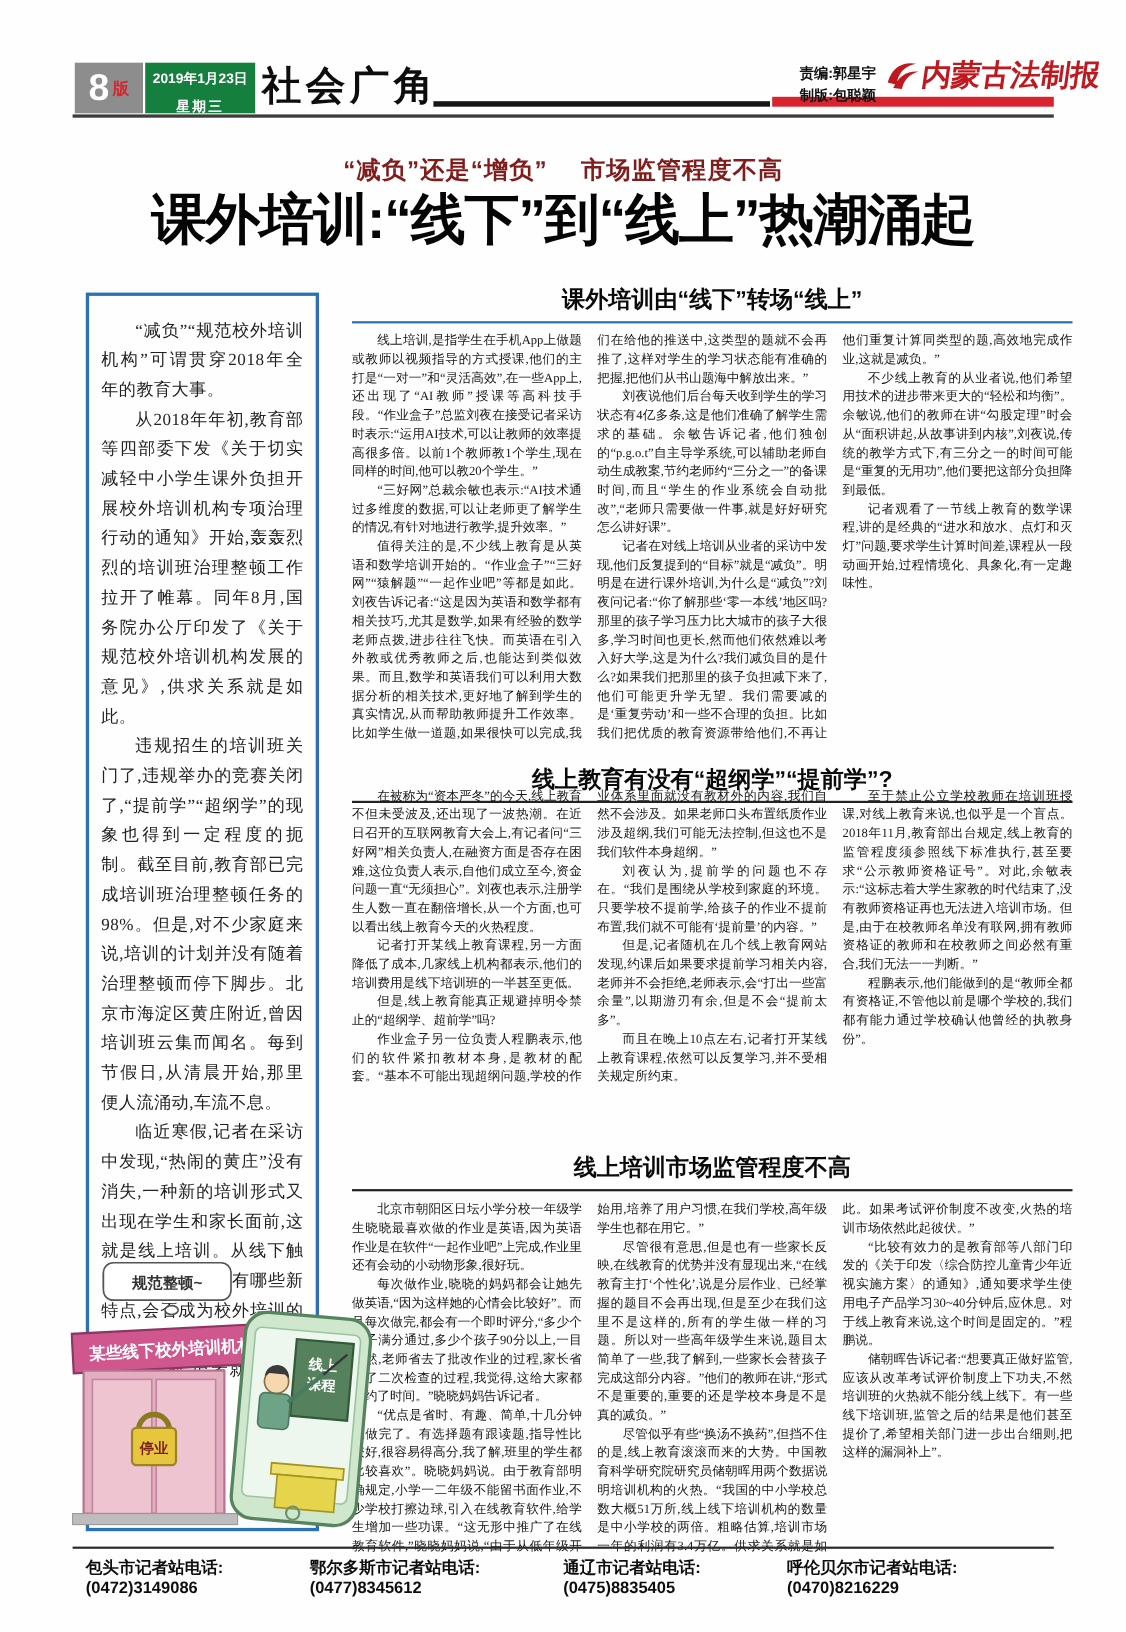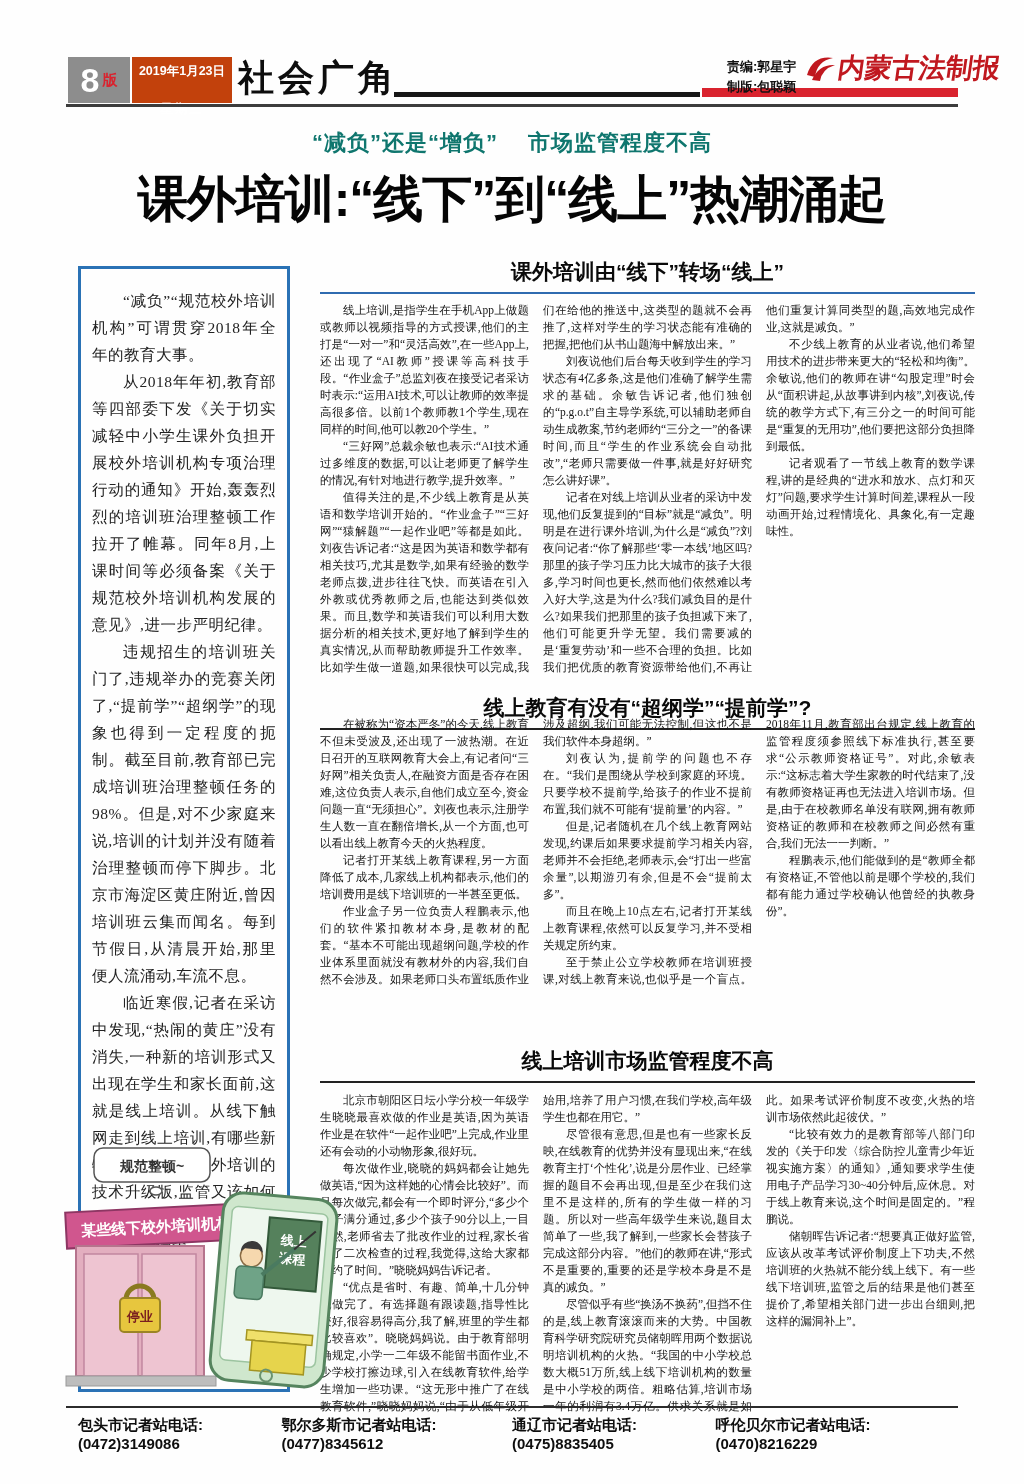--- a/index.html
+++ b/index.html
@@ -4,39 +4,39 @@
 <style>
   html,body { margin:0; padding:0; background:#ffffff; }
   .page { position:relative; width:1024px; height:1484px; background:#fefefe;
           font-family:"Liberation Serif", serif; color:#1a1a1a; overflow:hidden; }
 
   
   .pageno { position:absolute; left:68px; top:57px; width:62px; height:46px; background:#8d8d8d;
             display:flex; align-items:center; justify-content:center; gap:3px; }
   .pageno .num { font:bold 34px "Liberation Sans",sans-serif; color:#fff; line-height:1; }
   .pageno .lbl { font:bold 15px "Liberation Sans",sans-serif; color:#d9232e; }
-  .datebox { position:absolute; left:132px; top:57px; width:100px; height:46px; background:#c2410c;
+  .datebox { position:absolute; left:132px; top:57px; width:100px; height:46px; background:#15803d;
              color:#fff; text-align:center; font-family:"Liberation Sans",sans-serif; font-weight:bold;
              box-sizing:border-box; padding-top:6px; }
   .datebox .d1 { font-size:12.5px; }
-  .datebox .d2 { font-size:12.5px; margin-top:21px; letter-spacing:2px; }
+  .datebox .d2 { font-size:12.5px; margin-top:9px; letter-spacing:2px; }
   .section-name { position:absolute; left:238px; top:54px; font:bold 36px "Liberation Sans",sans-serif;
                   letter-spacing:4px; color:#0d0d0d; }
   .rule-under-name { position:absolute; left:394px; top:92px; width:306px; height:5px; background:#161616; }
   .rule-red { position:absolute; left:702px; top:88px; width:256px; height:9px; background:#d9232e; }
   .page-divider { position:absolute; left:66px; top:104px; width:892px; height:3px; background:#3c3c3c; }
   .editors { position:absolute; left:727px; top:57px; font:bold 13px "Liberation Sans",sans-serif;
              line-height:20px; color:#111; }
   .masthead { position:absolute; left:804px; top:50px; display:flex; align-items:center; gap:2px; }
   .masthead-title { font-weight:bold; font-size:27px; color:#c0181f; transform:skewX(-8deg);
                     font-family:"Liberation Serif",serif; white-space:nowrap; }
 
   
-  .kicker { position:absolute; left:312px; top:128px; font:bold 22px "Liberation Sans",sans-serif;
-            letter-spacing:1px; color:#0f766e;text-align:center; }
+  .kicker { position:absolute; left:312px; top:140px; font:bold 22px "Liberation Sans",sans-serif;
+            letter-spacing:1px; color:#7f1d1d;text-align:center; }
   .headline { position:absolute; left:64px; top:166px; width:896px; text-align:center;
               font:bold 50px "Liberation Sans",sans-serif; color:#050505; white-space:nowrap;
               letter-spacing:-1px; }
 
   
   .sidebar { position:absolute; left:78px; top:266px; width:212px; height:1126px;
              border:3px solid #2a72b5; box-sizing:border-box; background:#fefefe; }
   .sidebar-text { padding:18px 11px 0; font-size:15.5px; line-height:27px; color:#222;
                   text-align:justify; letter-spacing:0.5px; }
   .sidebar-text p { margin:0; text-indent:2em; }
@@ -90,21 +90,21 @@
     </svg>
     <span class="masthead-title">内蒙古法制报</span>
   </div>
 
   <div class="kicker">“减负”还是“增负”　 市场监管程度不高</div>
   <div class="headline">课外培训:“线下”到“线上”热潮涌起</div>
 
   <div class="sidebar">
     <div class="sidebar-text">
         <p>“减负”“规范校外培训机构”可谓贯穿2018年全年的教育大事。</p>
-        <p>从2018年年初,教育部等四部委下发《关于切实减轻中小学生课外负担开展校外培训机构专项治理行动的通知》开始,轰轰烈烈的培训班治理整顿工作拉开了帷幕。同年8月,上课时间等必须备案《关于规范校外培训机构发展的意见》,进一步严明纪律。</p>
+        <p>从2018年年初,教育部等四部委下发《关于切实减轻中小学生课外负担开展校外培训机构专项治理行动的通知》开始,轰轰烈烈的培训班治理整顿工作拉开了帷幕。同年8月,国务院办公厅印发了《关于规范校外培训机构发展的意见》,供求关系就是如此。</p>
         <p>违规招生的培训班关门了,违规举办的竞赛关闭了,“提前学”“超纲学”的现象也得到一定程度的扼制。截至目前,教育部已完成培训班治理整顿任务的98%。但是,对不少家庭来说,培训的计划并没有随着治理整顿而停下脚步。北京市海淀区黄庄附近,曾因培训班云集而闻名。每到节假日,从清晨开始,那里便人流涌动,车流不息。</p>
         <p>临近寒假,记者在采访中发现,“热闹的黄庄”没有消失,一种新的培训形式又出现在学生和家长面前,这就是线上培训。从线下触网走到线上培训,有哪些新特点,会否成为校外培训的技术升级版,监管又该如何跟上?目前,记者就这些问题展开了调查。</p>
       </div>
   </div>
 
   <div class="sec-head" style="top:258px;">课外培训由“线下”转场“线上”</div>
   <div class="sec-rule" style="top:292px;background:#2f6bb0;"></div>
   <div class="sec-body" id="sec1-body">
       <p>线上培训,是指学生在手机App上做题或教师以视频指导的方式授课,他们的主打是“一对一”和“灵活高效”,在一些App上,还出现了“AI教师”授课等高科技手段。“作业盒子”总监刘夜在接受记者采访时表示:“运用AI技术,可以让教师的效率提高很多倍。以前1个教师教1个学生,现在同样的时间,他可以教20个学生。”</p>
       <p>“三好网”总裁余敏也表示:“AI技术通过多维度的数据,可以让老师更了解学生的情况,有针对地进行教学,提升效率。”</p>
@@ -113,20 +113,21 @@
       <p>记者在对线上培训从业者的采访中发现,他们反复提到的“目标”就是“减负”。明明是在进行课外培训,为什么是“减负”?刘夜问记者:“你了解那些‘零一本线’地区吗?那里的孩子学习压力比大城市的孩子大很多,学习时间也更长,然而他们依然难以考入好大学,这是为什么?我们减负目的是什么?如果我们把那里的孩子负担减下来了,他们可能更升学无望。我们需要减的是‘重复劳动’和一些不合理的负担。比如我们把优质的教育资源带给他们,不再让他们重复计算同类型的题,高效地完成作业,这就是减负。”</p>
       <p>不少线上教育的从业者说,他们希望用技术的进步带来更大的“轻松和均衡”。余敏说,他们的教师在讲“勾股定理”时会从“面积讲起,从故事讲到内核”,刘夜说,传统的教学方式下,有三分之一的时间可能是“重复的无用功”,他们要把这部分负担降到最低。</p>
       <p>记者观看了一节线上教育的数学课程,讲的是经典的“进水和放水、点灯和灭灯”问题,要求学生计算时间差,课程从一段动画开始,过程情境化、具象化,有一定趣味性。</p>
     </div>
 
   <div class="sec-head" style="top:694px;">线上教育有没有“超纲学”“提前学”?</div>
   <div class="sec-rule" style="top:728px;background:#222;"></div>
   <div class="sec-body" id="sec2-body">
       <p>在被称为“资本严冬”的今天,线上教育不但未受波及,还出现了一波热潮。在近日召开的互联网教育大会上,有记者问“三好网”相关负责人,在融资方面是否存在困难,这位负责人表示,自他们成立至今,资金问题一直“无须担心”。刘夜也表示,注册学生人数一直在翻倍增长,从一个方面,也可以看出线上教育今天的火热程度。</p>
       <p>记者打开某线上教育课程,另一方面降低了成本,几家线上机构都表示,他们的培训费用是线下培训班的一半甚至更低。</p>
+      <p>但是,线上教育能真正规避掉明令禁止的“超纲学、超前学”吗?</p>
       <p>作业盒子另一位负责人程鹏表示,他们的软件紧扣教材本身,是教材的配套。“基本不可能出现超纲问题,学校的作业体系里面就没有教材外的内容,我们自然不会涉及。如果老师口头布置纸质作业涉及超纲,我们可能无法控制,但这也不是我们软件本身超纲。”</p>
       <p>刘夜认为,提前学的问题也不存在。“我们是围绕从学校到家庭的环境。只要学校不提前学,给孩子的作业不提前布置,我们就不可能有‘提前量’的内容。”</p>
       <p>但是,记者随机在几个线上教育网站发现,约课后如果要求提前学习相关内容,老师并不会拒绝,老师表示,会“打出一些富余量”,以期游刃有余,但是不会“提前太多”。</p>
       <p>而且在晚上10点左右,记者打开某线上教育课程,依然可以反复学习,并不受相关规定所约束。</p>
       <p>至于禁止公立学校教师在培训班授课,对线上教育来说,也似乎是一个盲点。2018年11月,教育部出台规定,线上教育的监管程度须参照线下标准执行,甚至要求“公示教师资格证号”。对此,余敏表示:“这标志着大学生家教的时代结束了,没有教师资格证再也无法进入培训市场。但是,由于在校教师名单没有联网,拥有教师资格证的教师和在校教师之间必然有重合,我们无法一一判断。”</p>
       <p>程鹏表示,他们能做到的是“教师全都有资格证,不管他以前是哪个学校的,我们都有能力通过学校确认他曾经的执教身份”。</p>
     </div>
 
   <div class="sec-head" style="top:1047px;">线上培训市场监管程度不高</div>
   <div class="sec-rule" style="top:1081px;background:#222;"></div>

